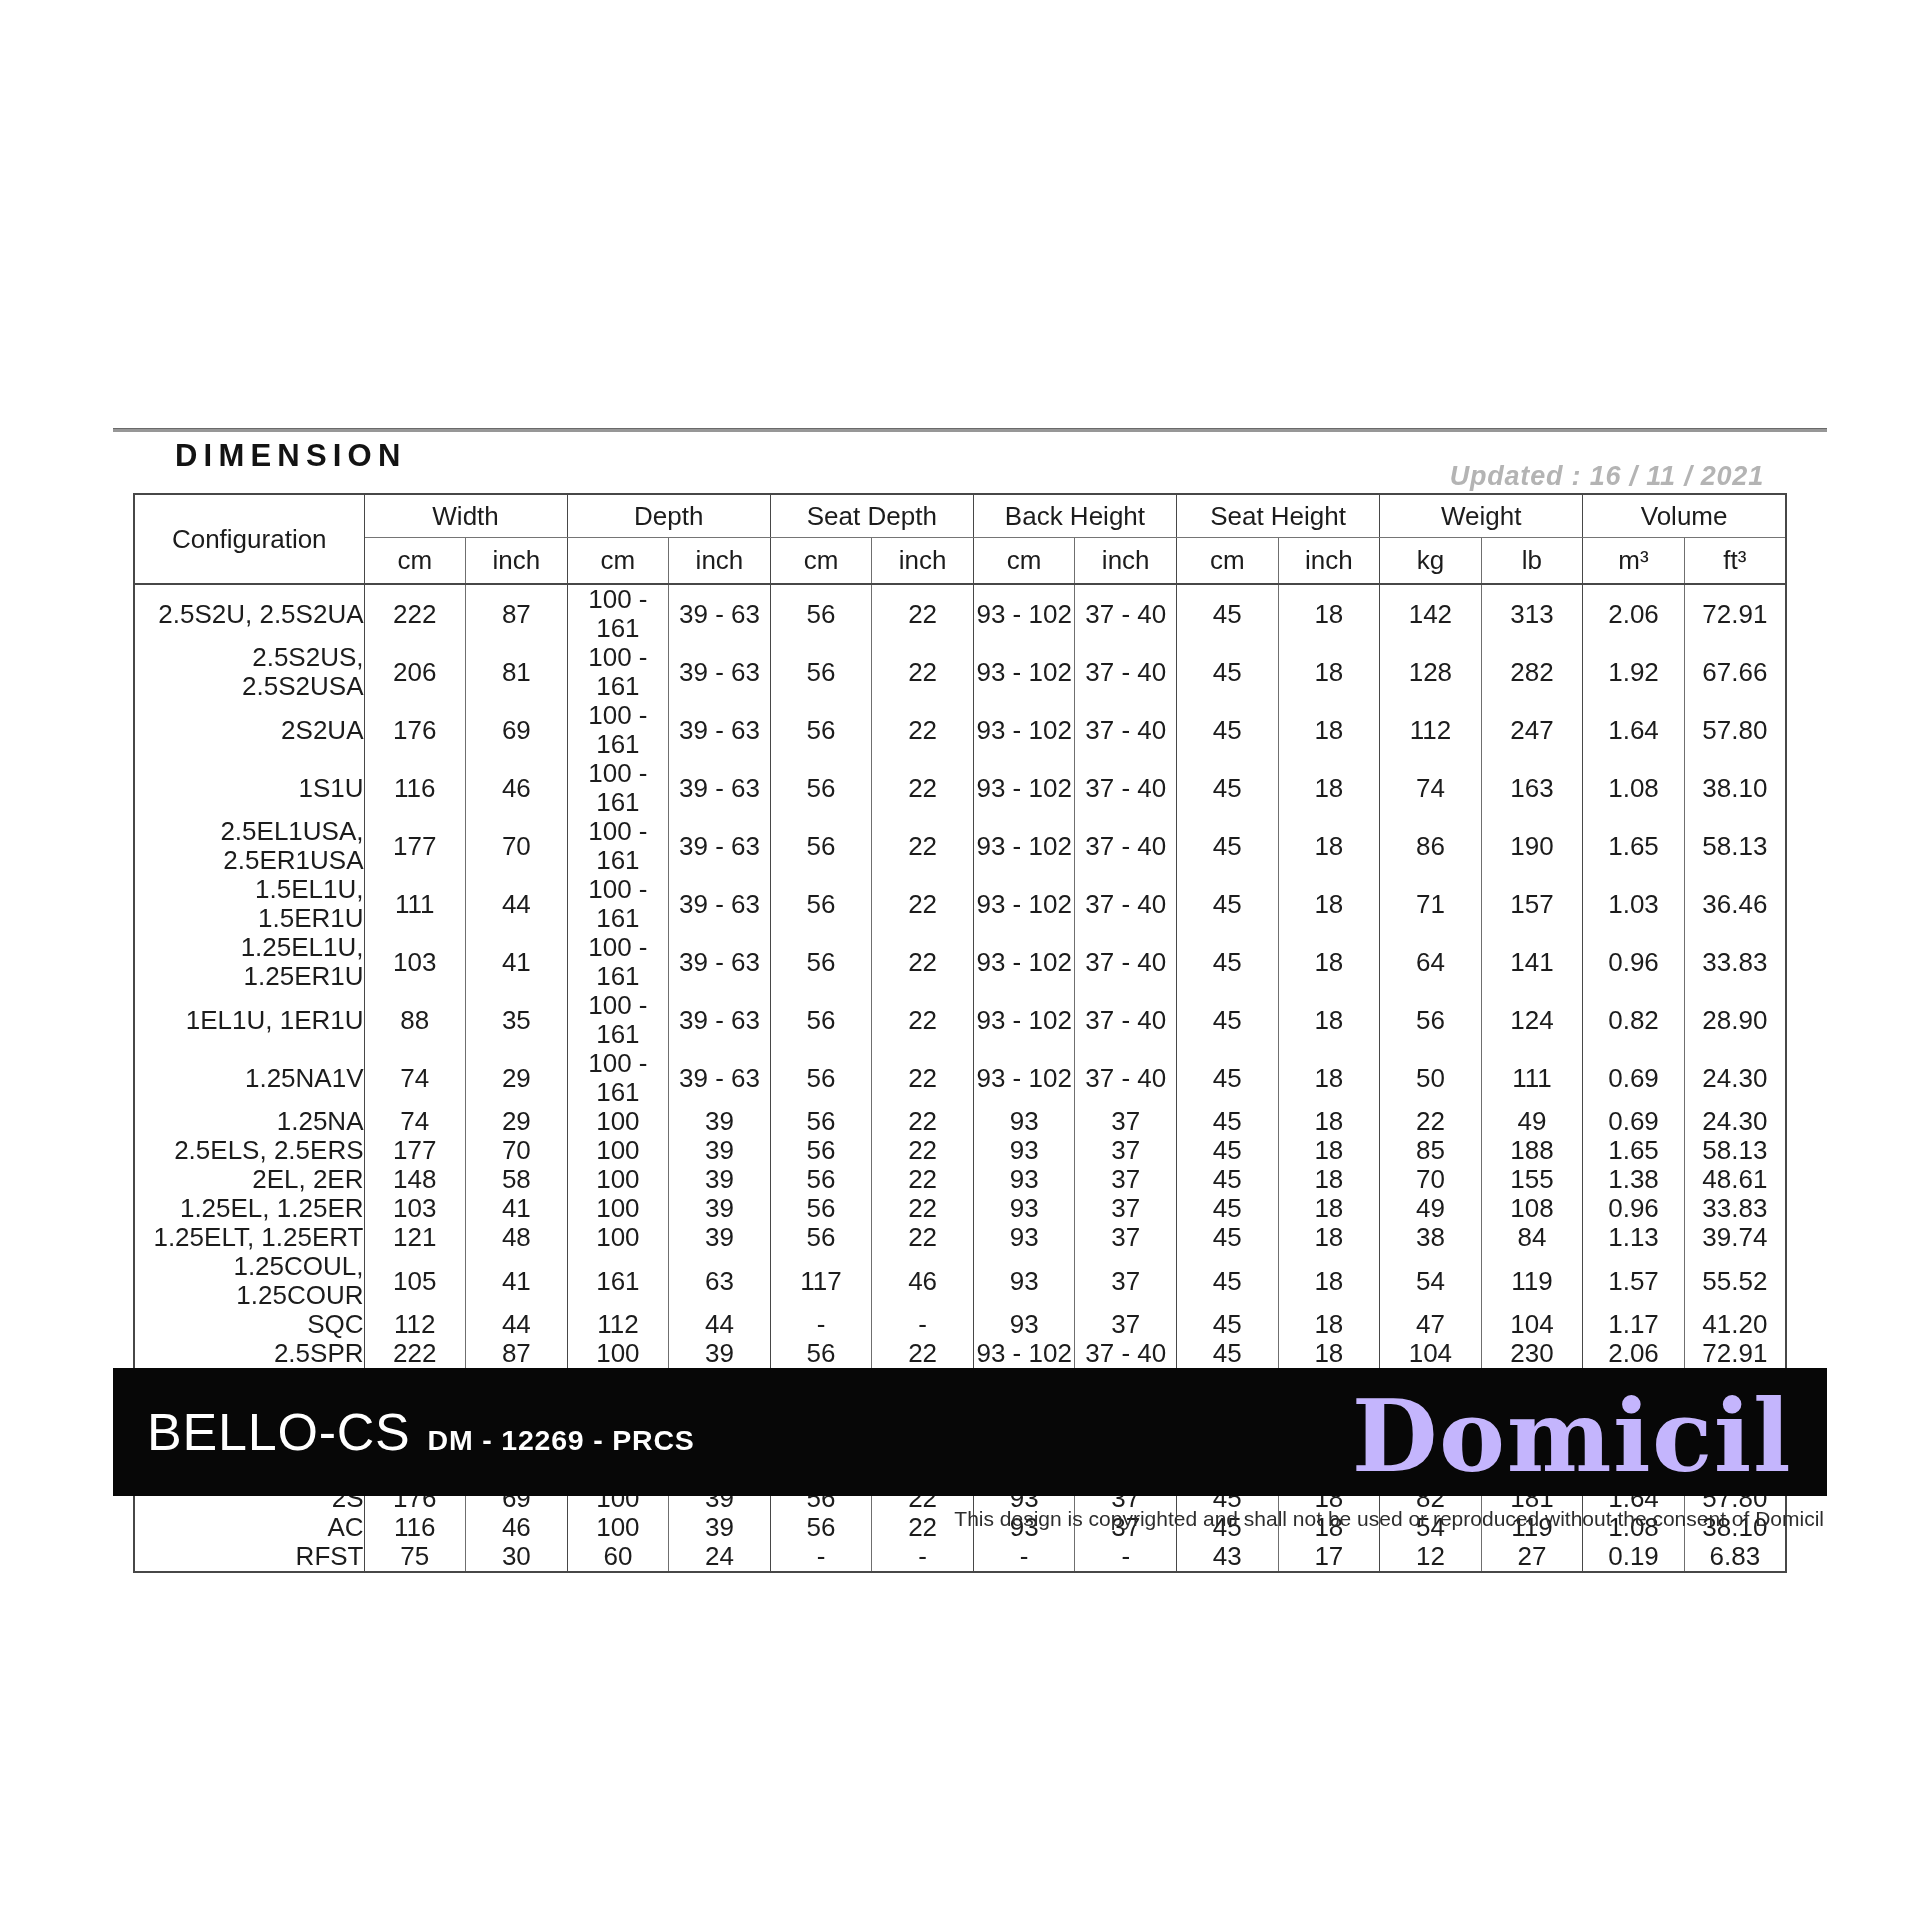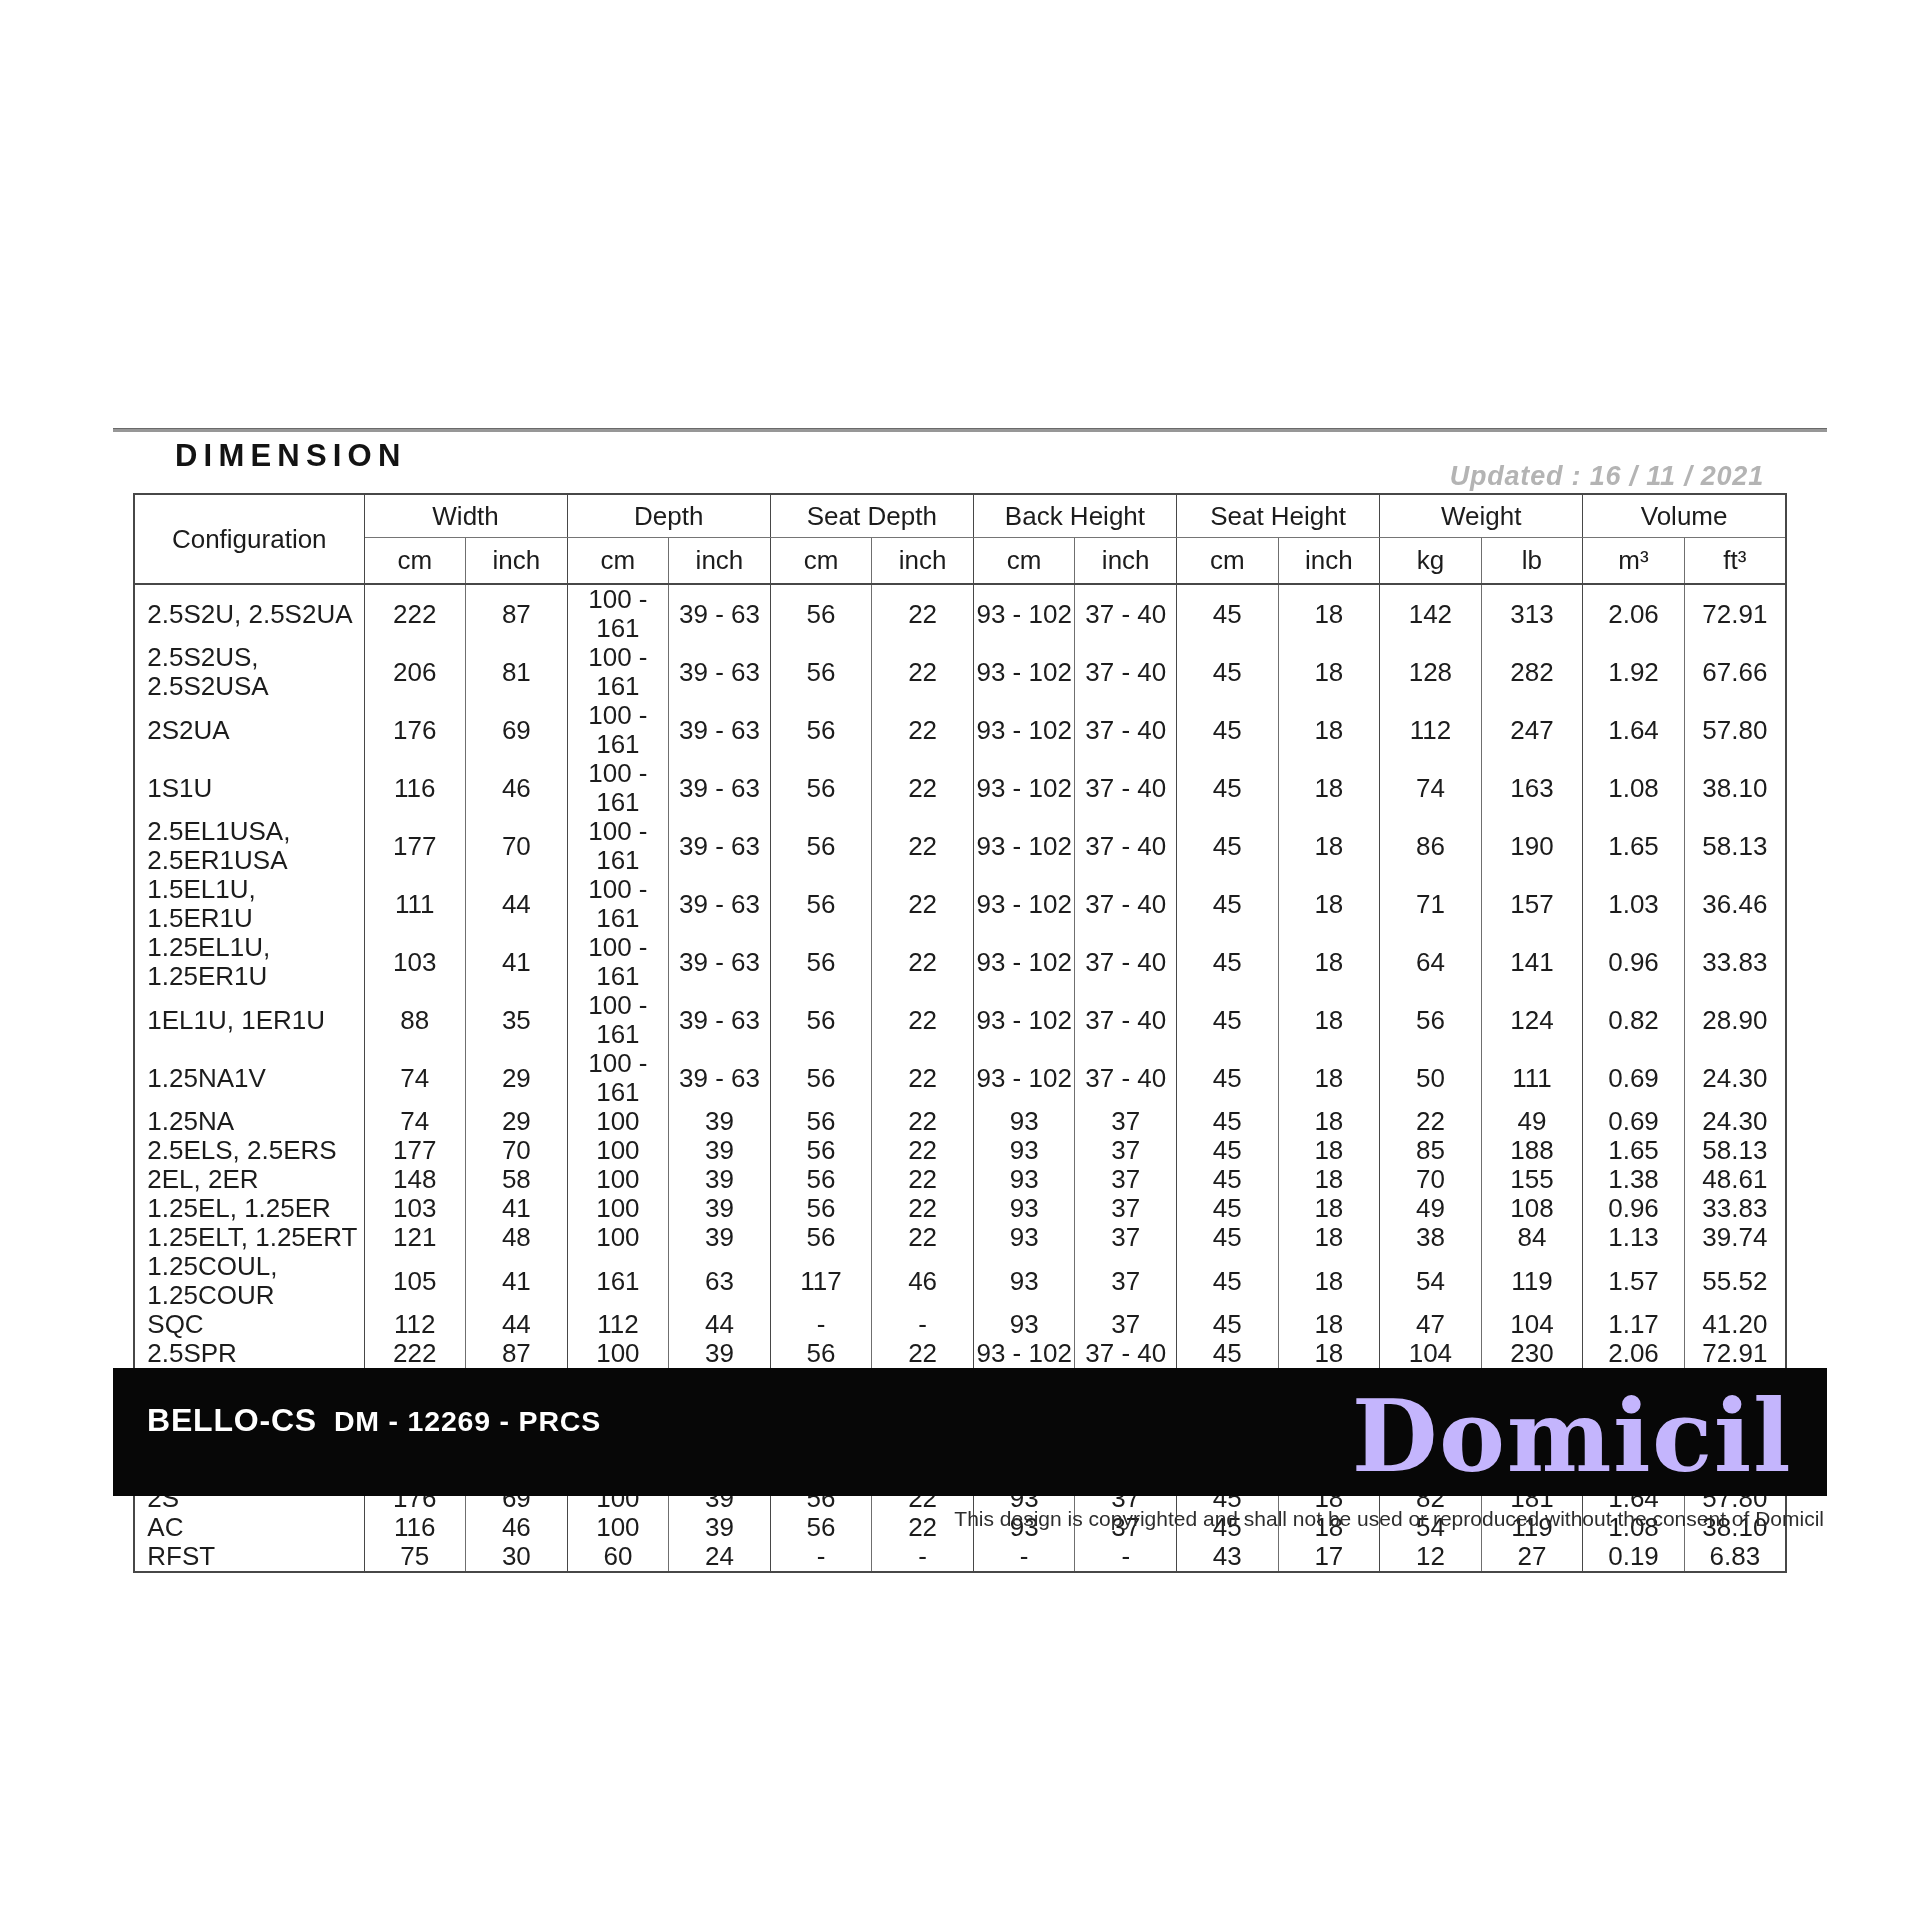--- a/index.html
+++ b/index.html
@@ -42,32 +42,32 @@
     border-left:1.5px solid #474747;
     border-bottom:1.5px solid #757575;
   }
   tr.units-row th{
     height:45px;
     border-bottom:2.3px solid #474747;
   }
   .u-first{border-left:1.5px solid #474747;}
   .u-second{border-left:0.8px solid #6f6f6f;}
   tbody td{height:29px;line-height:29px;}
-  tbody td.config-cell{text-align:left;padding-left:12.3px;}
+  tbody td.config-cell{text-align:right;padding-left:12.3px;}
 
   
   .footer-bar{
     position:absolute;left:113px;top:1368px;width:1714px;height:128px;
     background:#070707;color:#ffffff;
   }
   .product-line{
     position:absolute;left:34px;top:34px;
     display:flex;align-items:baseline;gap:17px;white-space:nowrap;
   }
-  .product-name{font-size:32px;font-weight:bold;letter-spacing:0.8px;}
+  .product-name{font-size:52px;font-weight:normal;letter-spacing:0.8px;}
   .product-code{font-size:28.5px;font-weight:bold;letter-spacing:0.8px;}
   .brand-logo{
     position:absolute;right:35px;top:18.5px;
     font-family:"DejaVu Serif", serif;font-weight:bold;
     font-size:99px;line-height:1;letter-spacing:1.5px;color:#c4b5fd;
   }
   .copyright{
     position:absolute;top:1507px;right:102px;
     font-size:21px;color:#2d2d2d;letter-spacing:0px;white-space:nowrap;
   }

